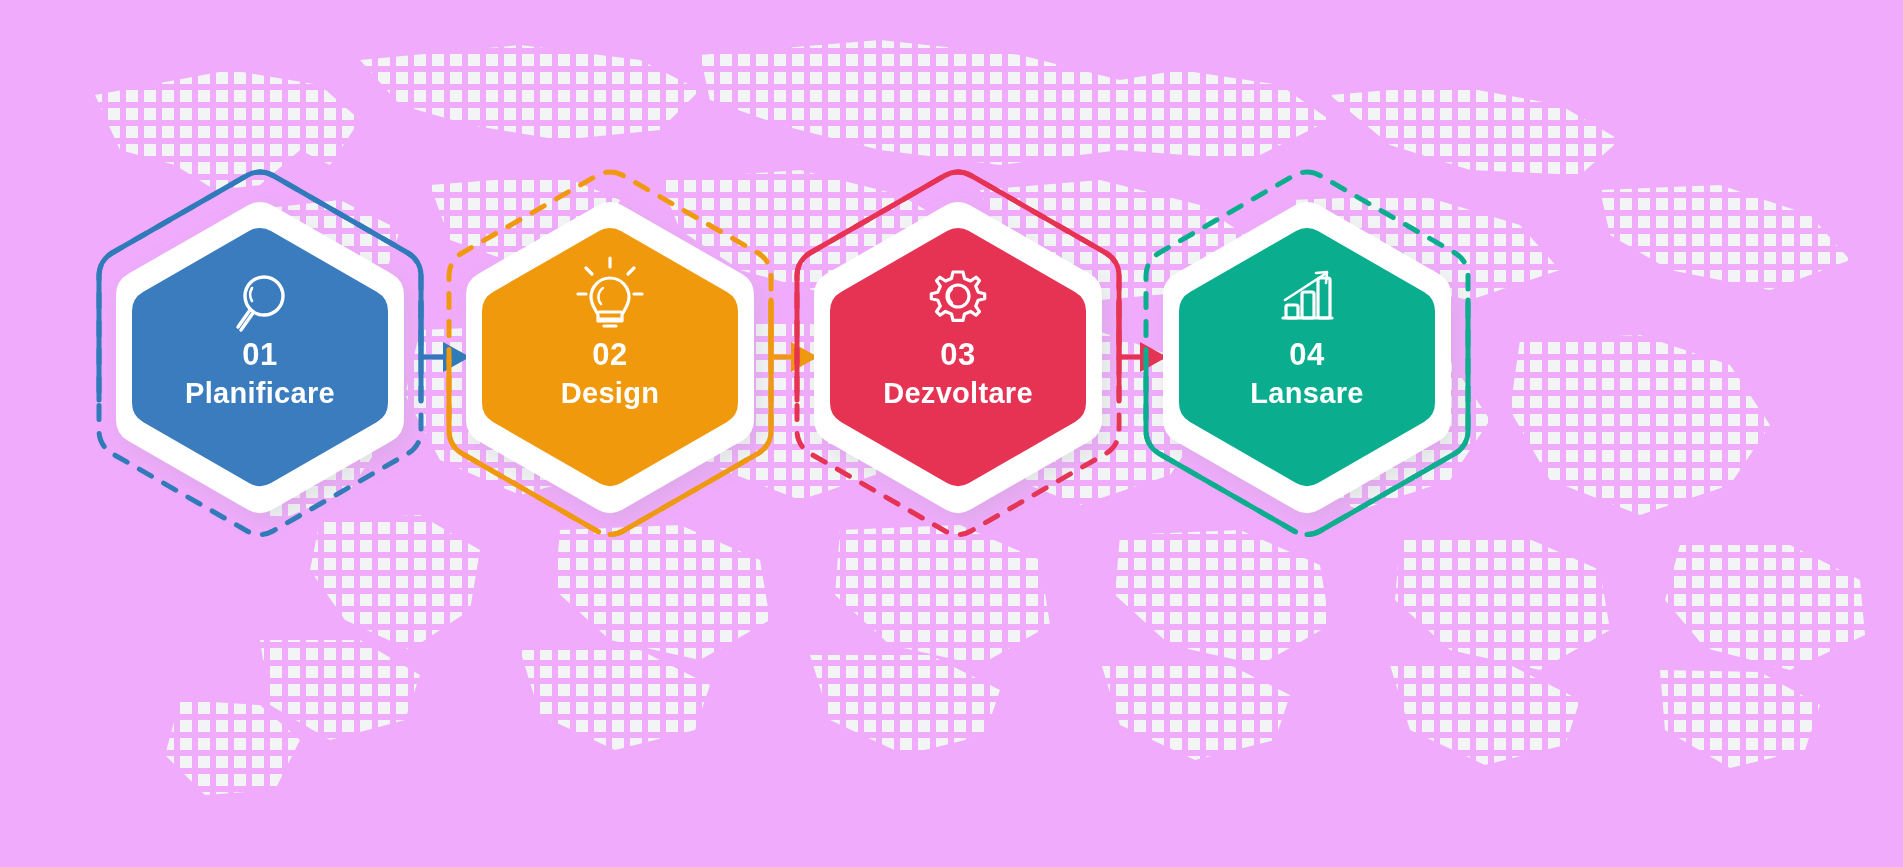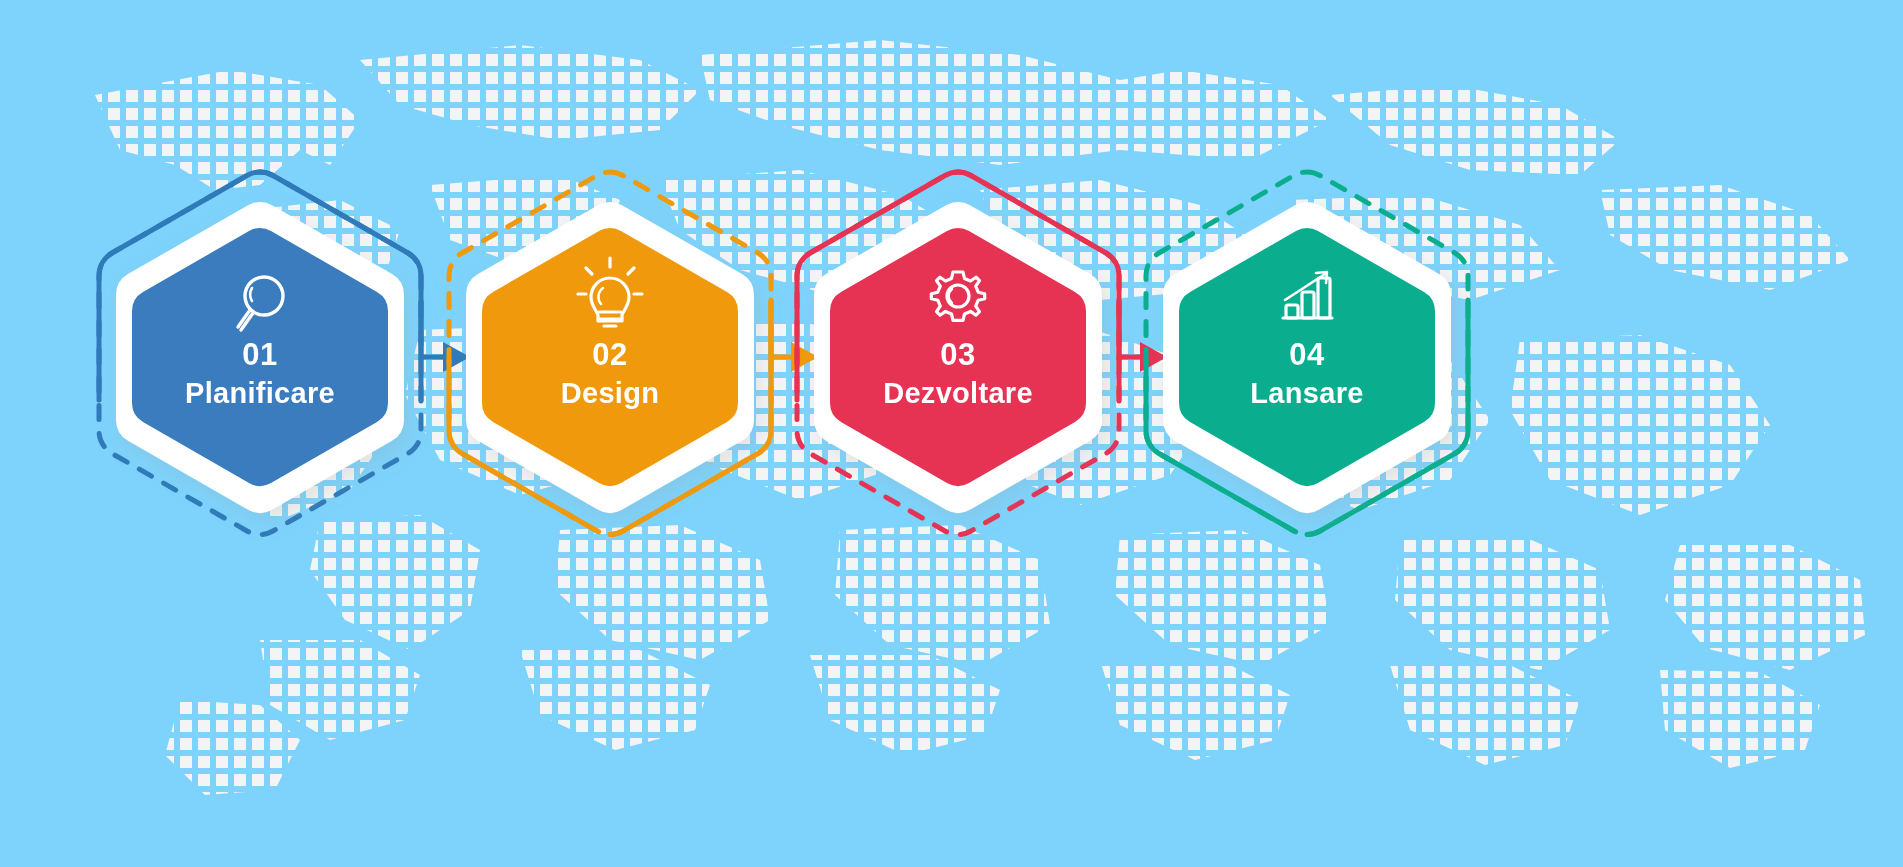--- a/index.html
+++ b/index.html
@@ -10,21 +10,21 @@
   body {
     width: 1903px;
     height: 867px;
     overflow: hidden;
     font-family: "Liberation Sans", sans-serif;
   }
   #stage {
     position: relative;
     width: 1903px;
     height: 867px;
-    background: #7dd3fc;
+    background: #f0abfc;
   }
   #bgmap, #diagram {
     position: absolute;
     top: 0;
     left: 0;
     width: 1903px;
     height: 867px;
   }
   #bgmap { z-index: 0; }
   #diagram { z-index: 1; }

